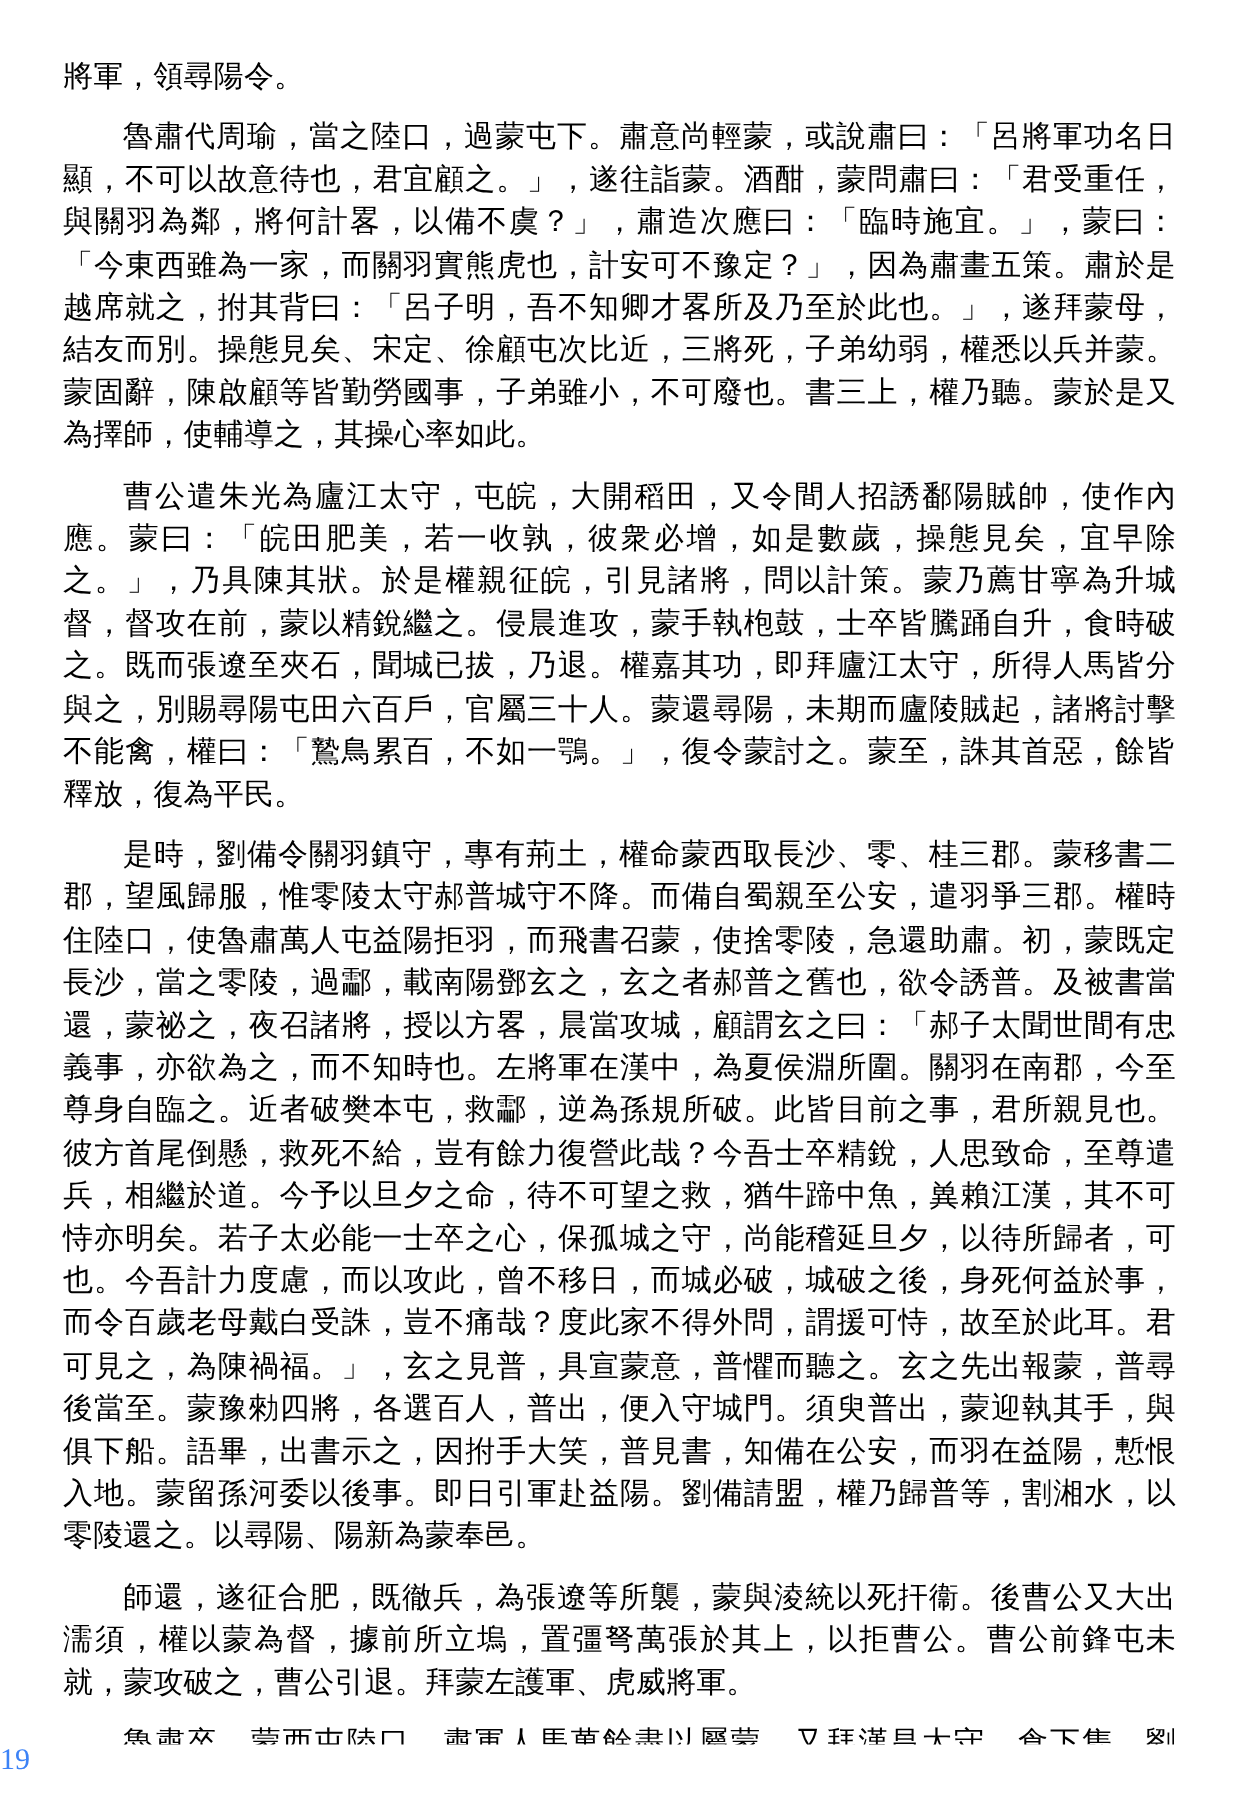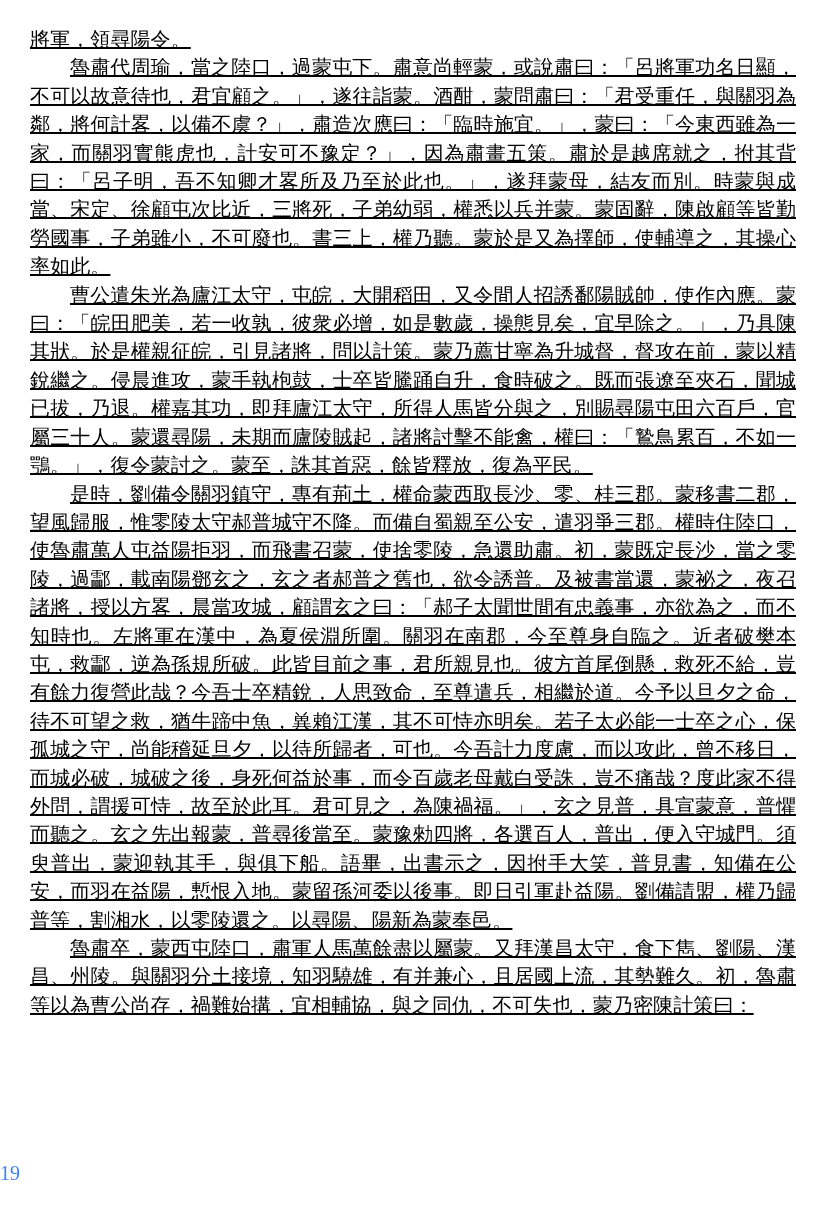--- a/index.html
+++ b/index.html
@@ -23,45 +23,45 @@
     height: 1138px;
     overflow: hidden;
     font-family: "Liberation Serif", "DejaVu Serif", serif;
     font-size: 20px;
     line-height: 28.4px;
     text-align: justify;
     text-justify: inter-ideograph;
     letter-spacing: 0.1px;
   }
   .text-body p {
-    margin: 0;
+    margin: 12px;
     padding: 0;
     text-indent: 2em;
-    text-decoration: underline;
   }
   .text-body p.no-indent {
     text-indent: 0;
   }
   .page-footer {
     position: absolute;
     left: 0;
     top: 1162px;
     width: 826px;
     font-family: "Liberation Serif", "DejaVu Serif", serif;
     font-size: 20px;
     color: #3b82f6;
   }
 </style>
 </head>
 <body>
 
 <div class="page">
   <div class="text-body">
       <p class="no-indent">將軍，領尋陽令。</p>
-      <p class="">魯肅代周瑜，當之陸口，過蒙屯下。肅意尚輕蒙，或說肅曰：「呂將軍功名日顯，不可以故意待也，君宜顧之。」，遂往詣蒙。酒酣，蒙問肅曰：「君受重任，與關羽為鄰，將何計畧，以備不虞？」，肅造次應曰：「臨時施宜。」，蒙曰：「今東西雖為一家，而關羽實熊虎也，計安可不豫定？」，因為肅畫五策。肅於是越席就之，拊其背曰：「呂子明，吾不知卿才畧所及乃至於此也。」，遂拜蒙母，結友而別。時蒙與成當、宋定、徐顧屯次比近，三將死，子弟幼弱，權悉以兵并蒙。蒙固辭，陳啟顧等皆勤勞國事，子弟雖小，不可廢也。書三上，權乃聽。蒙於是又為擇師，使輔導之，其操心率如此。</p>
+      <p class="">魯肅代周瑜，當之陸口，過蒙屯下。肅意尚輕蒙，或說肅曰：「呂將軍功名日顯，不可以故意待也，君宜顧之。」，遂往詣蒙。酒酣，蒙問肅曰：「君受重任，與關羽為鄰，將何計畧，以備不虞？」，肅造次應曰：「臨時施宜。」，蒙曰：「今東西雖為一家，而關羽實熊虎也，計安可不豫定？」，因為肅畫五策。肅於是越席就之，拊其背曰：「呂子明，吾不知卿才畧所及乃至於此也。」，遂拜蒙母，結友而別。操態見矣、宋定、徐顧屯次比近，三將死，子弟幼弱，權悉以兵并蒙。蒙固辭，陳啟顧等皆勤勞國事，子弟雖小，不可廢也。書三上，權乃聽。蒙於是又為擇師，使輔導之，其操心率如此。</p>
       <p class="">曹公遣朱光為廬江太守，屯皖，大開稻田，又令間人招誘鄱陽賊帥，使作內應。蒙曰：「皖田肥美，若一收孰，彼衆必增，如是數歲，操態見矣，宜早除之。」，乃具陳其狀。於是權親征皖，引見諸將，問以計策。蒙乃薦甘寧為升城督，督攻在前，蒙以精銳繼之。侵晨進攻，蒙手執枹鼓，士卒皆騰踊自升，食時破之。既而張遼至夾石，聞城已拔，乃退。權嘉其功，即拜廬江太守，所得人馬皆分與之，別賜尋陽屯田六百戶，官屬三十人。蒙還尋陽，未期而廬陵賊起，諸將討擊不能禽，權曰：「鷙鳥累百，不如一鶚。」，復令蒙討之。蒙至，誅其首惡，餘皆釋放，復為平民。</p>
       <p class="">是時，劉備令關羽鎮守，專有荊土，權命蒙西取長沙、零、桂三郡。蒙移書二郡，望風歸服，惟零陵太守郝普城守不降。而備自蜀親至公安，遣羽爭三郡。權時住陸口，使魯肅萬人屯益陽拒羽，而飛書召蒙，使捨零陵，急還助肅。初，蒙既定長沙，當之零陵，過酃，載南陽鄧玄之，玄之者郝普之舊也，欲令誘普。及被書當還，蒙祕之，夜召諸將，授以方畧，晨當攻城，顧謂玄之曰：「郝子太聞世間有忠義事，亦欲為之，而不知時也。左將軍在漢中，為夏侯淵所圍。關羽在南郡，今至尊身自臨之。近者破樊本屯，救酃，逆為孫規所破。此皆目前之事，君所親見也。彼方首尾倒懸，救死不給，豈有餘力復營此哉？今吾士卒精銳，人思致命，至尊遣兵，相繼於道。今予以旦夕之命，待不可望之救，猶牛蹄中魚，兾賴江漢，其不可恃亦明矣。若子太必能一士卒之心，保孤城之守，尚能稽延旦夕，以待所歸者，可也。今吾計力度慮，而以攻此，曾不移日，而城必破，城破之後，身死何益於事，而令百歲老母戴白受誅，豈不痛哉？度此家不得外問，謂援可恃，故至於此耳。君可見之，為陳禍福。」，玄之見普，具宣蒙意，普懼而聽之。玄之先出報蒙，普尋後當至。蒙豫勑四將，各選百人，普出，便入守城門。須臾普出，蒙迎執其手，與俱下船。語畢，出書示之，因拊手大笑，普見書，知備在公安，而羽在益陽，慙恨入地。蒙留孫河委以後事。即日引軍赴益陽。劉備請盟，權乃歸普等，割湘水，以零陵還之。以尋陽、陽新為蒙奉邑。</p>
+      <p class="">師還，遂征合肥，既徹兵，為張遼等所襲，蒙與淩統以死扞衞。後曹公又大出濡須，權以蒙為督，據前所立塢，置彊弩萬張於其上，以拒曹公。曹公前鋒屯未就，蒙攻破之，曹公引退。拜蒙左護軍、虎威將軍。</p>
       <p class="">魯肅卒，蒙西屯陸口，肅軍人馬萬餘盡以屬蒙。又拜漢昌太守，食下雋、劉陽、漢昌、州陵。與關羽分土接境，知羽驍雄，有并兼心，且居國上流，其勢難久。初，魯肅等以為曹公尚存，禍難始搆，宜相輔協，與之同仇，不可失也，蒙乃密陳計策曰：</p>
     </div>
   <div class="page-footer">
     <span>19</span>
   </div>
 </div>
 
 </body></html>

